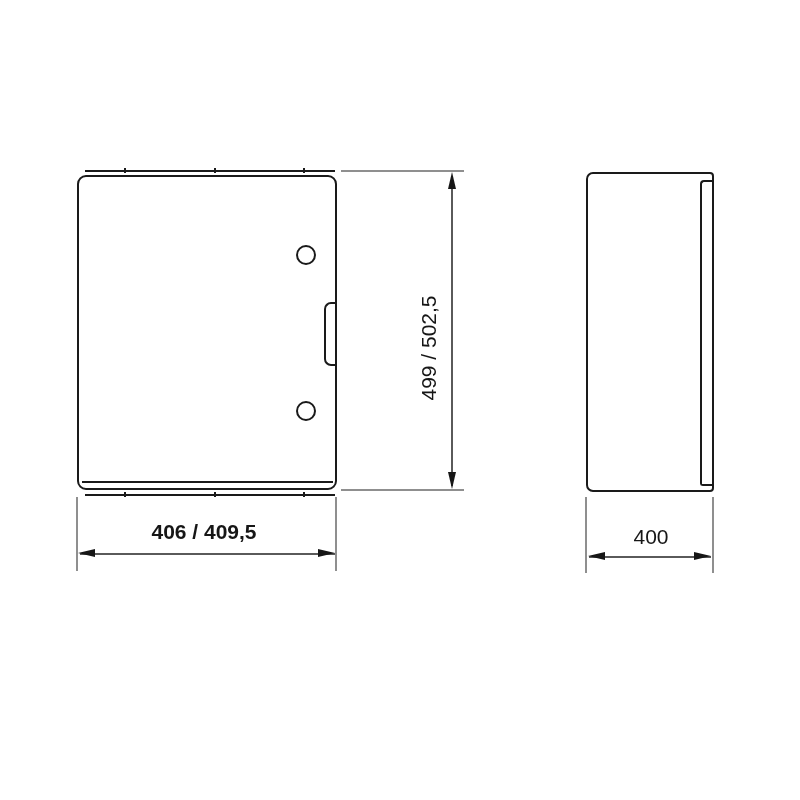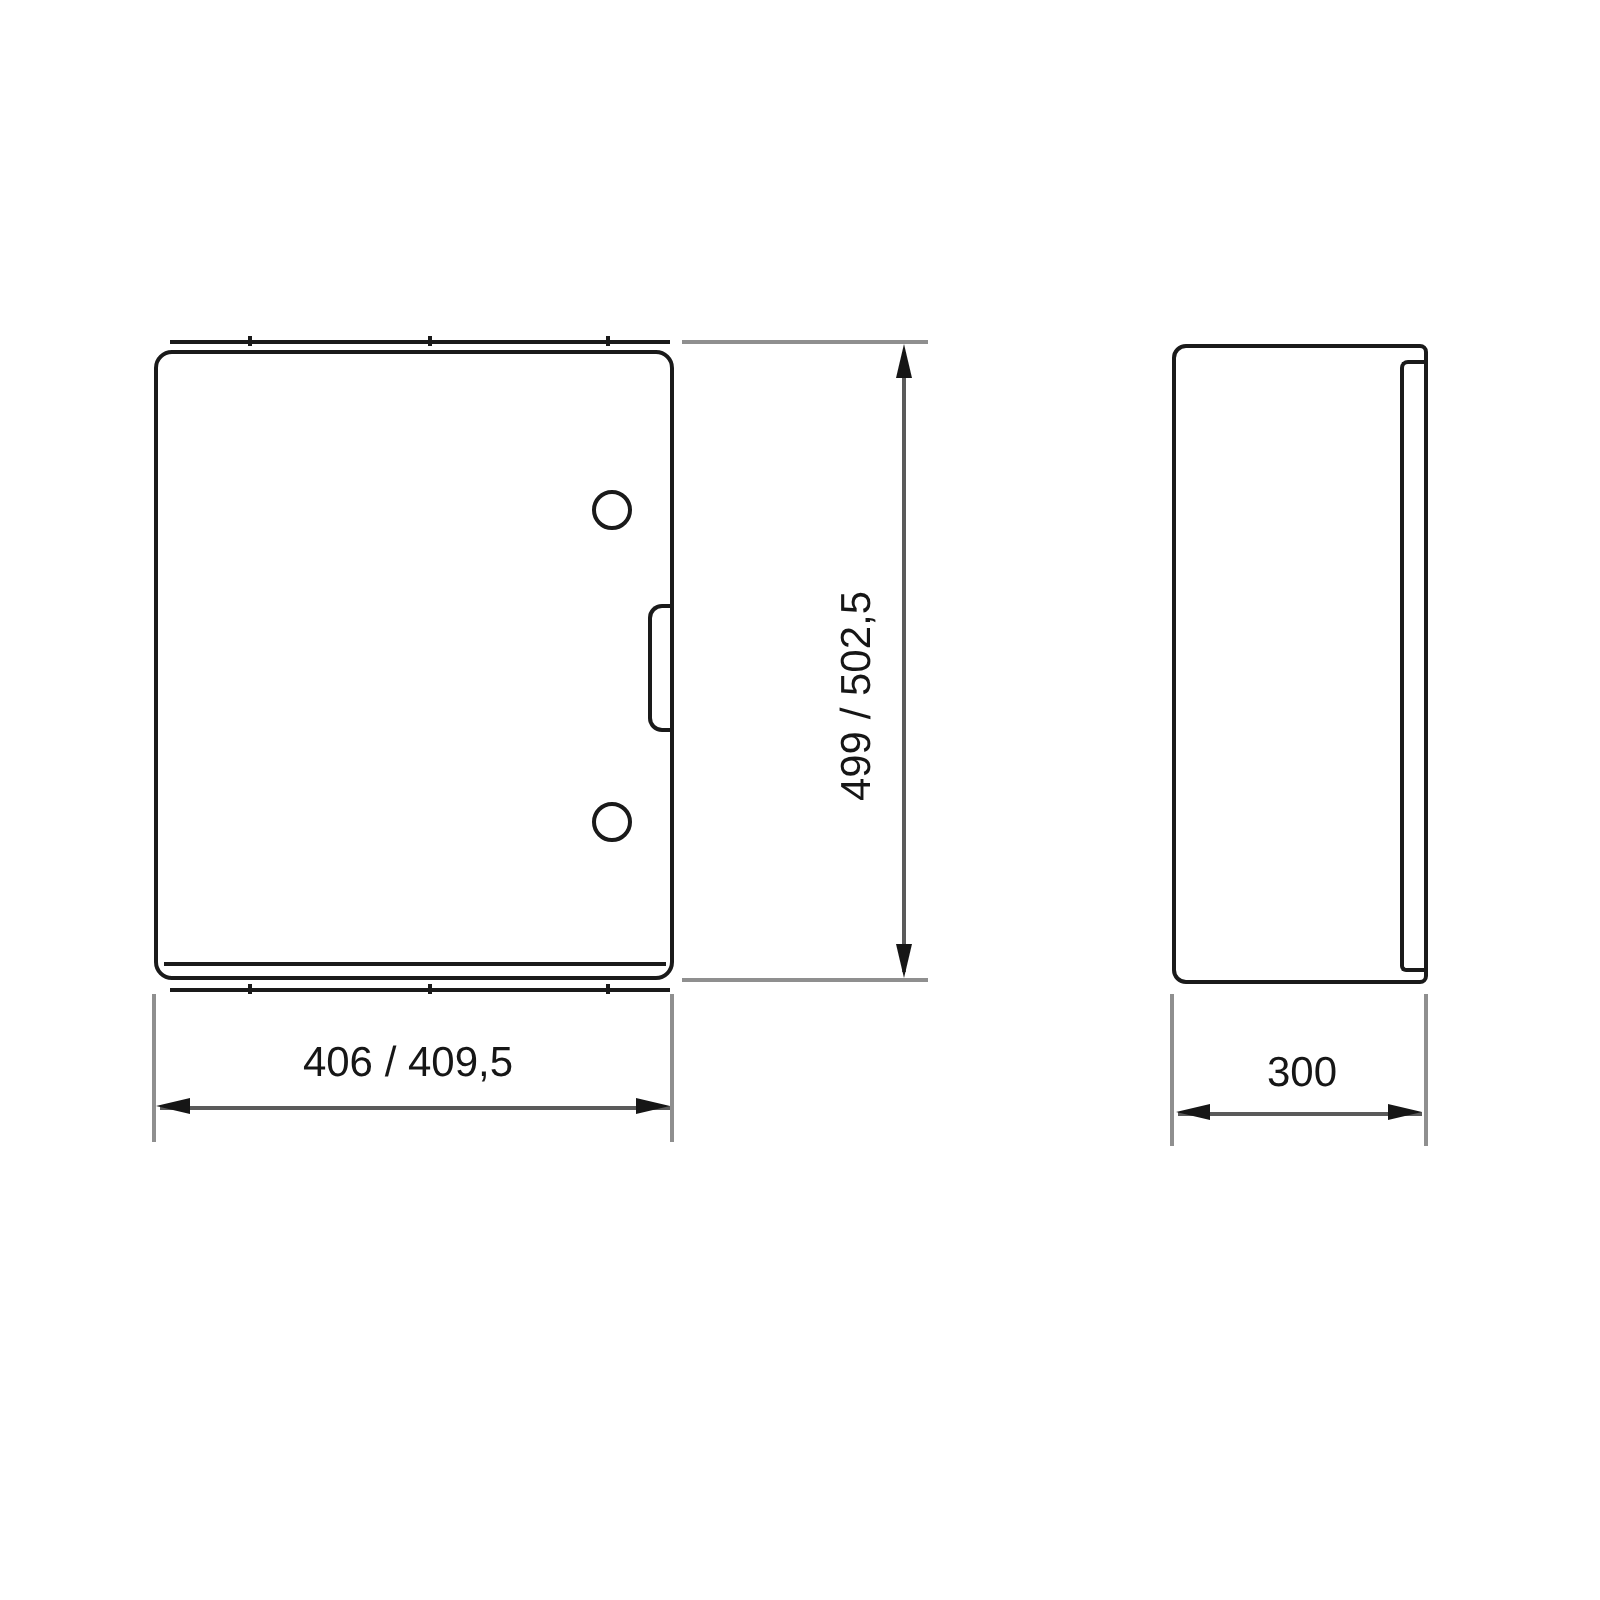--- a/index.html
+++ b/index.html
@@ -127,30 +127,30 @@
     <div class="arrow arrow-down" style="left:448px; top:472px;"></div>
     <div class="dim-label vertical" style="left:344px; top:335px; width:170px;">499 / 502,5</div>
   </div>
 
   <div>
     <div class="extline" style="left:76px; top:497px; width:2px; height:74px;"></div>
     <div class="extline" style="left:335px; top:497px; width:2px; height:74px;"></div>
     <div class="dimline" style="left:80px; top:553px; width:255px; height:2px;"></div>
     <div class="arrow arrow-left" style="left:78px; top:549px;"></div>
     <div class="arrow arrow-right" style="left:318px; top:549px;"></div>
-    <div class="dim-label" style="left:119px; top:519px; width:170px;">406 / 409,5</div>
+    <div class="dim-label" style="left:119px; top:519px; width:170px;font-weight:bold;">406 / 409,5</div>
   </div>
 
   <div>
     <div class="side-outline"></div>
     <div class="side-door-strip"></div>
   </div>
 
   <div>
     <div class="extline" style="left:585px; top:497px; width:2px; height:76px;"></div>
     <div class="extline" style="left:712px; top:497px; width:2px; height:76px;"></div>
     <div class="dimline" style="left:589px; top:556px; width:122px; height:2px;"></div>
     <div class="arrow arrow-left" style="left:588px; top:552px;"></div>
     <div class="arrow arrow-right" style="left:694px; top:552px;"></div>
-    <div class="dim-label" style="left:591px; top:524px; width:120px;">300</div>
+    <div class="dim-label" style="left:591px; top:524px; width:120px;">400</div>
   </div>
 
 </div>
 
 </body></html>

